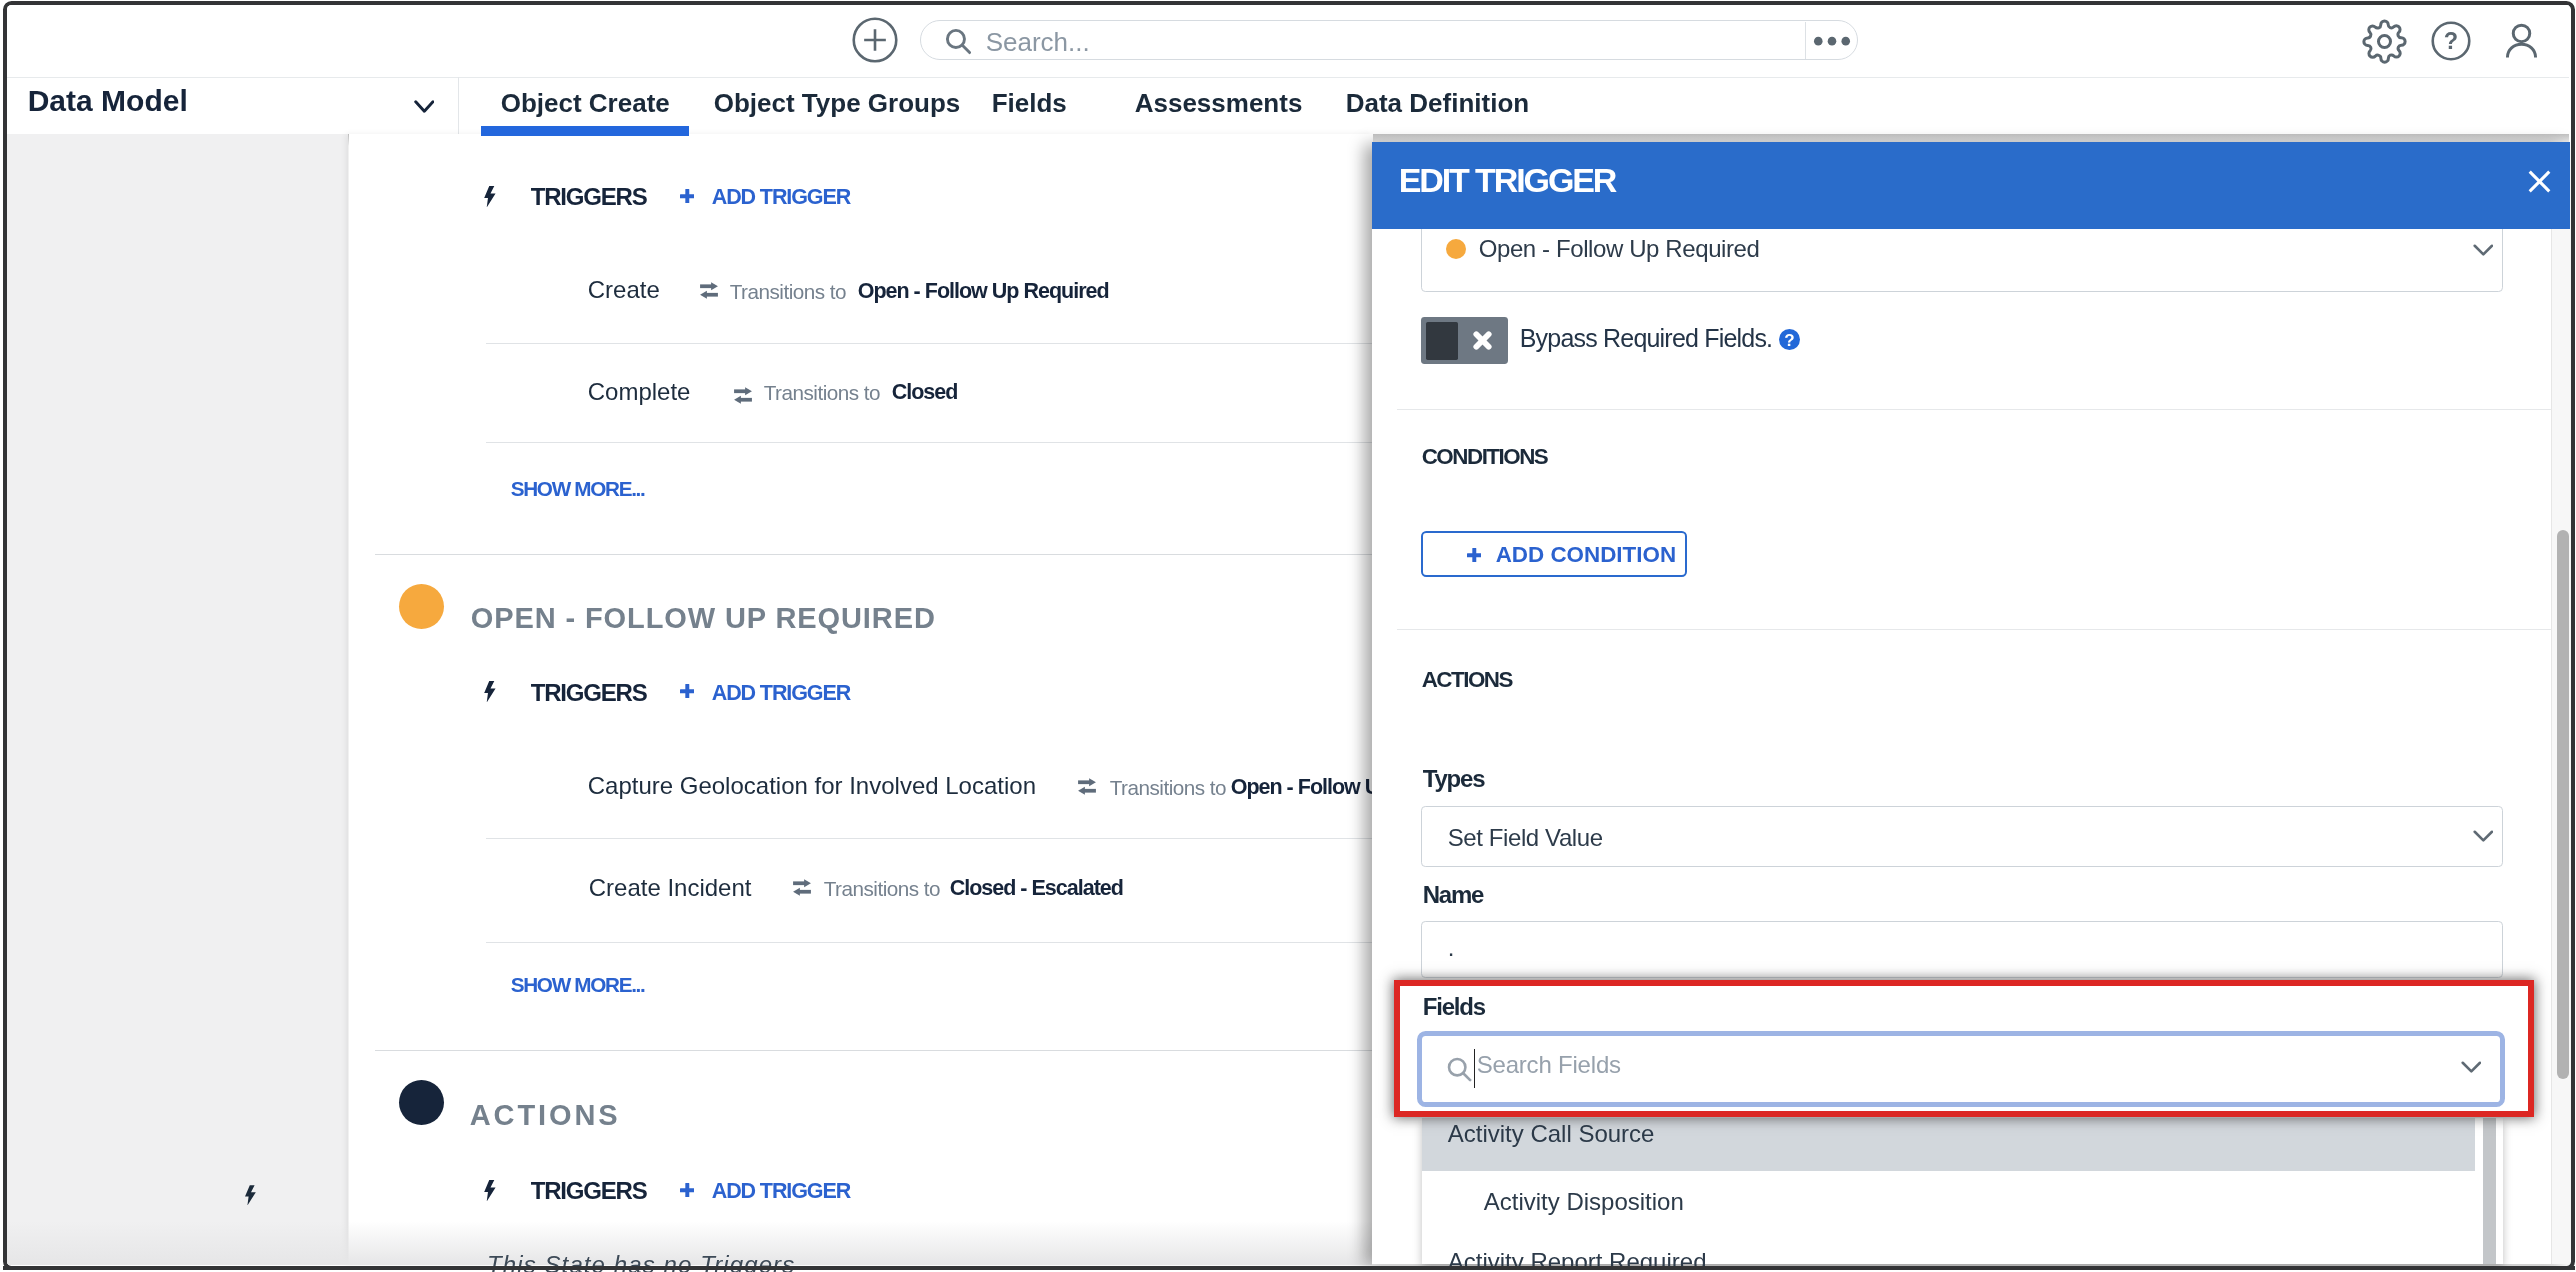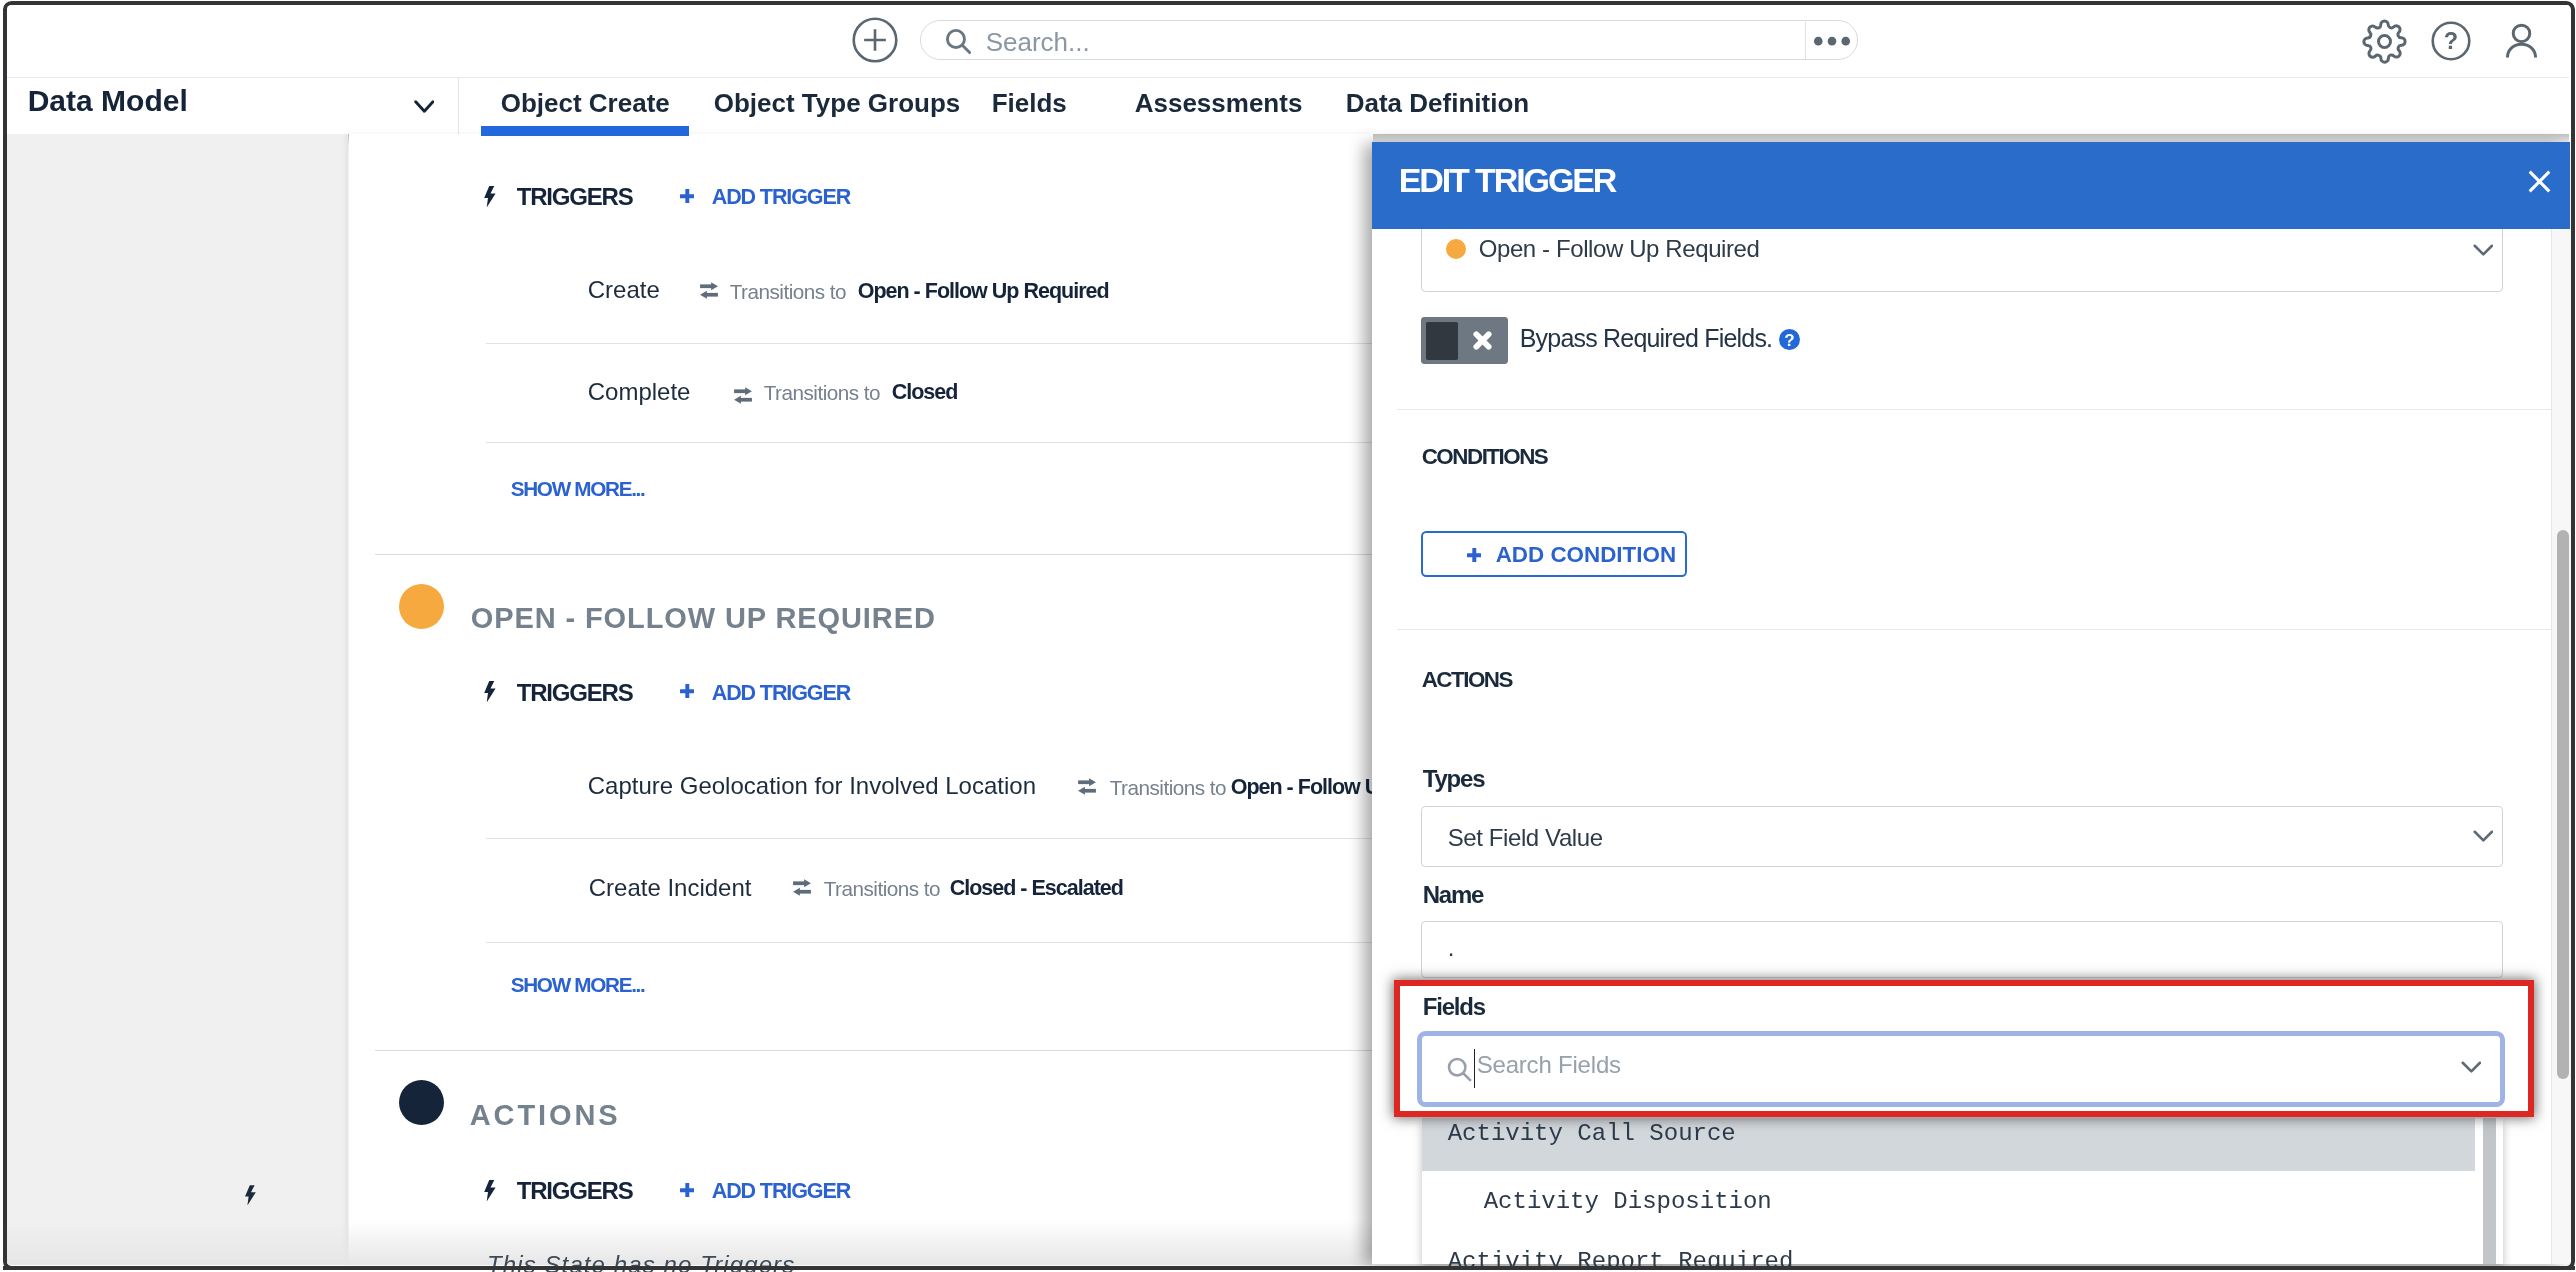--- a/index.html
+++ b/index.html
@@ -11,25 +11,25 @@
          overflow:hidden;background:#fff;}
   
   #inner{position:absolute;left:-7.7px;top:-5.2px;width:2264px;height:1273px;}
   .hr{position:absolute;height:0.9px;background:#e0e3e6;}
   .navtab{position:absolute;top:89px;font-size:26px;font-weight:bold;color:#1b2a3a;line-height:29px;}
   .trigname{font-size:24px;color:#1d2c3d;line-height:26px;}
   .transto{font-size:20.7px;letter-spacing:-0.5px;color:#75818e;line-height:22.4px;}
   .transdest{font-size:21.5px;letter-spacing:-1px;font-weight:bold;color:#16243a;line-height:23px;}
   .secttl{font-size:29px;font-weight:bold;color:#75818d;letter-spacing:0.9px;line-height:32px;}
   .plabel{font-size:24px;font-weight:bold;color:#1b2a3a;letter-spacing:-1.2px;line-height:27px;}
-  .trglabel{font-size:24px;font-weight:bold;color:#16243a;letter-spacing:-1.2px;line-height:27px;}
+  .trglabel{font-size:24px;font-weight:bold;color:#16243a;letter-spacing:-1.2px;line-height:27px;margin-left:14px;}
   .addlink{font-size:21.5px;font-weight:bold;color:#2b62cf;letter-spacing:-1.1px;line-height:24px;}
   .shmore{font-size:20.7px;font-weight:bold;color:#2b62cf;letter-spacing:-1.3px;line-height:23px;}
   .seltext{font-size:24px;color:#2d3b4a;letter-spacing:-0.4px;line-height:27px;}
-  .ditem{font-size:24px;color:#2c3a49;line-height:27px;font-family:Liberation Mono, monospace;}
+  .ditem{font-size:24px;color:#2c3a49;line-height:27px;}
   .phead{font-size:22.4px;font-weight:bold;color:#1b2a3a;letter-spacing:-1.5px;line-height:25px;text-align:right;}
   .pselect{position:absolute;left:1421px;width:1082px;box-sizing:border-box;
            border:1.7px solid #cdd3d9;border-radius:4.3px;background:#fff;}
 </style>
 </head>
 <body>
 <div id="frame">
     <div id="inner">
 
 <div class="abs" id="topbar" style="left:7.7px;top:5.2px;width:2562px;height:72px;background:#fff;"></div>

